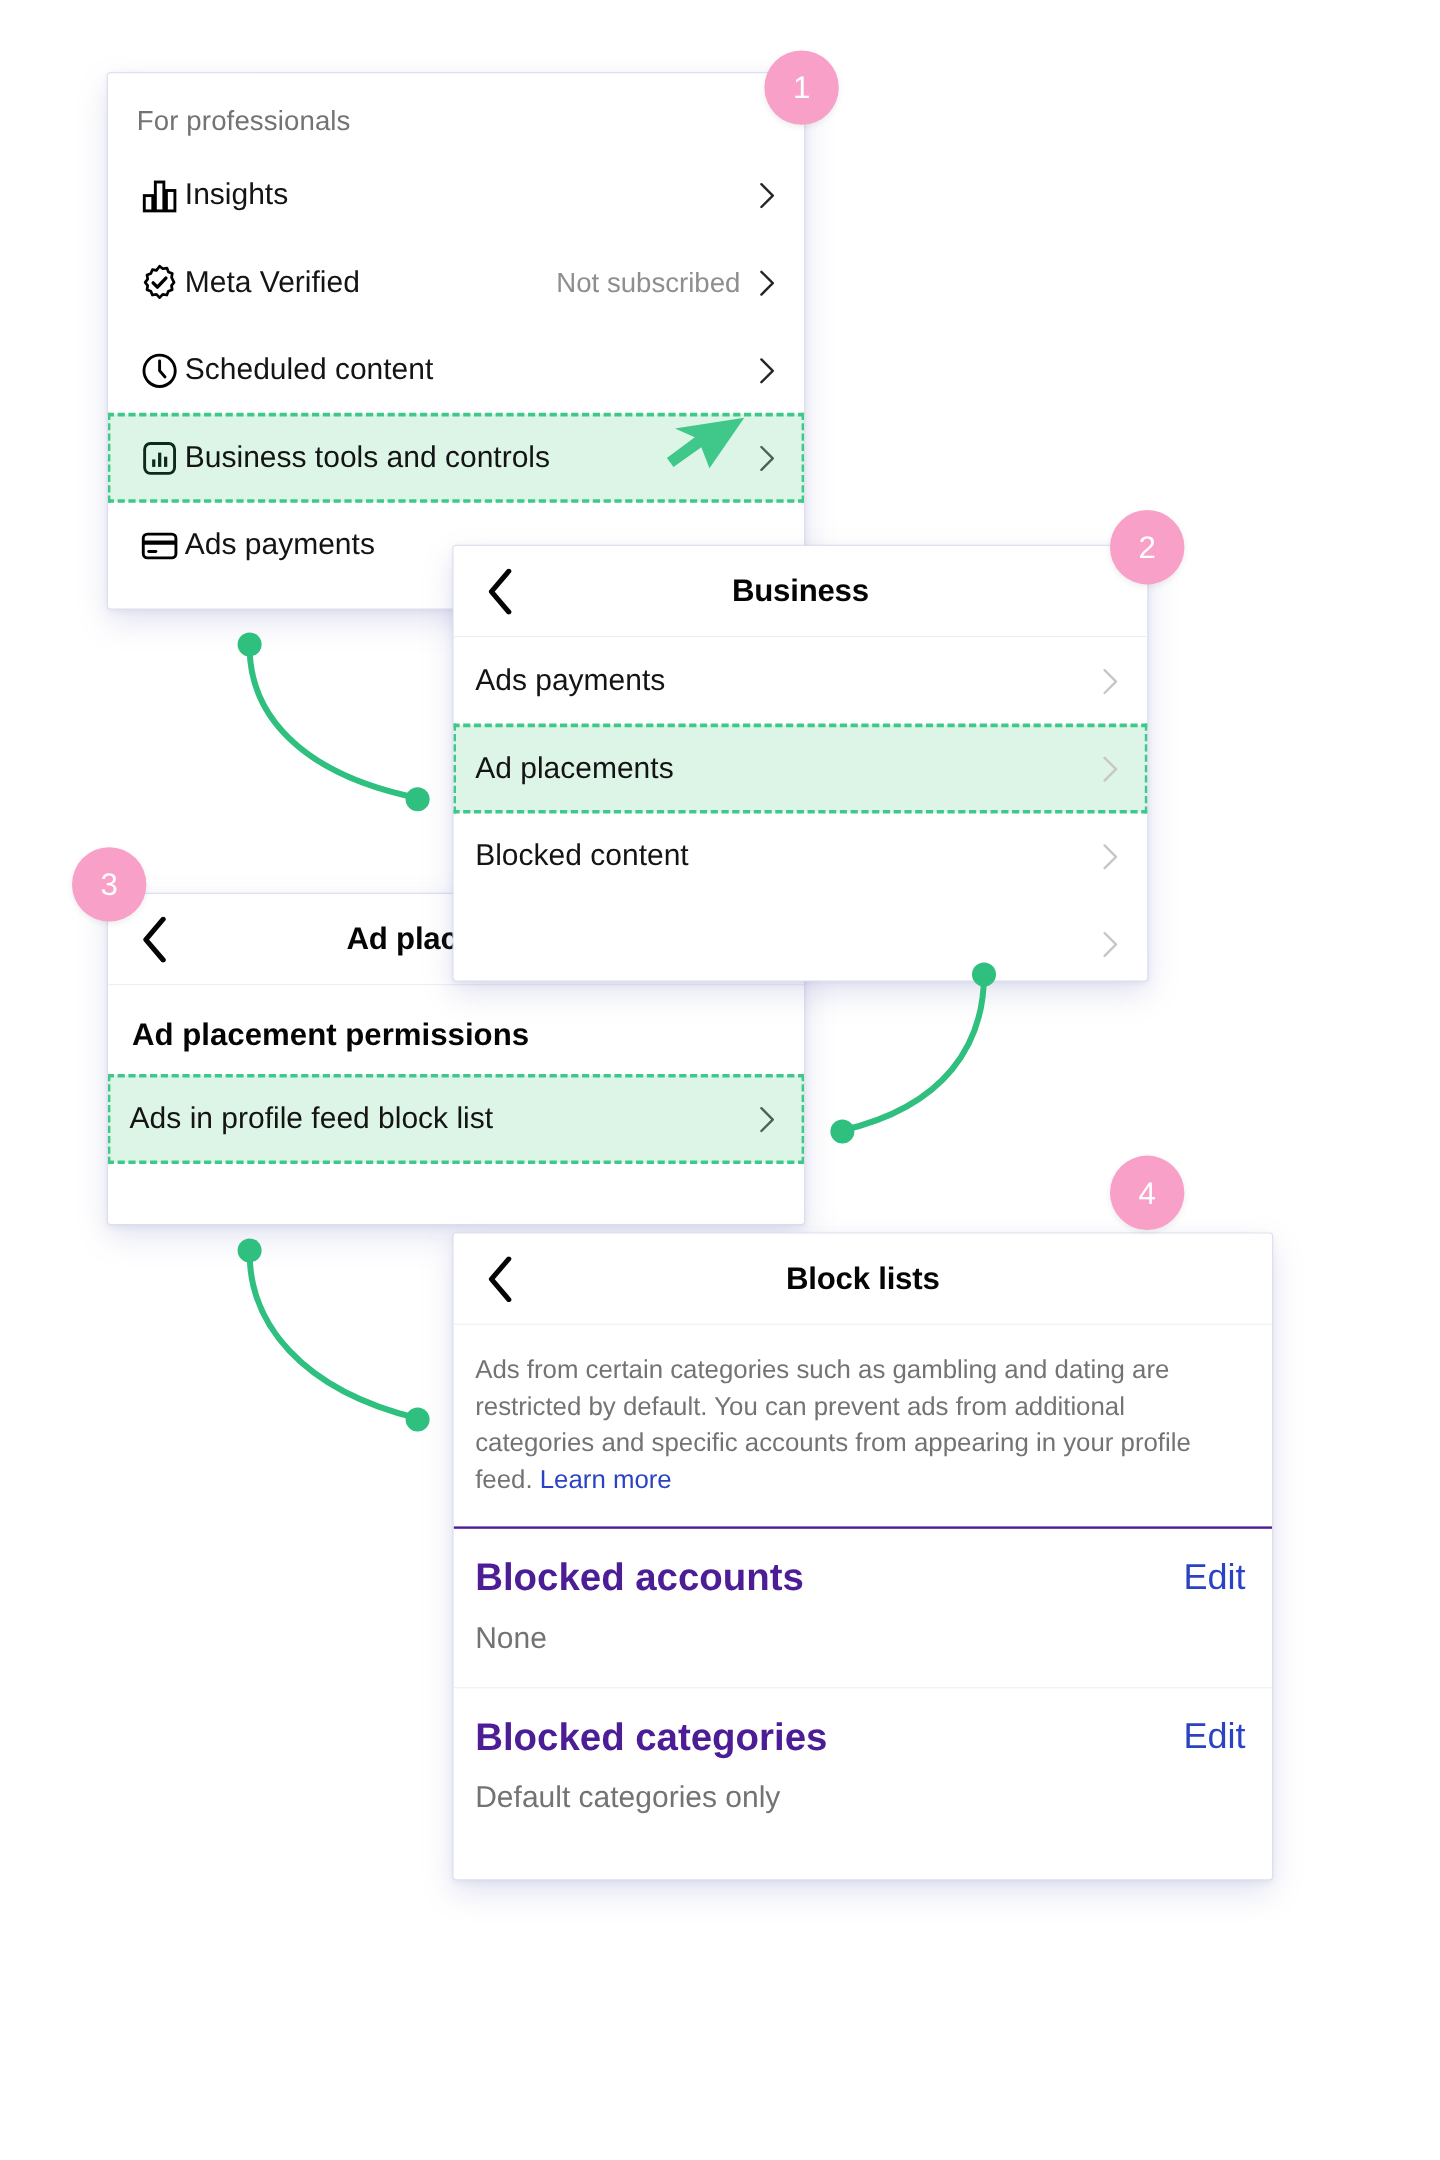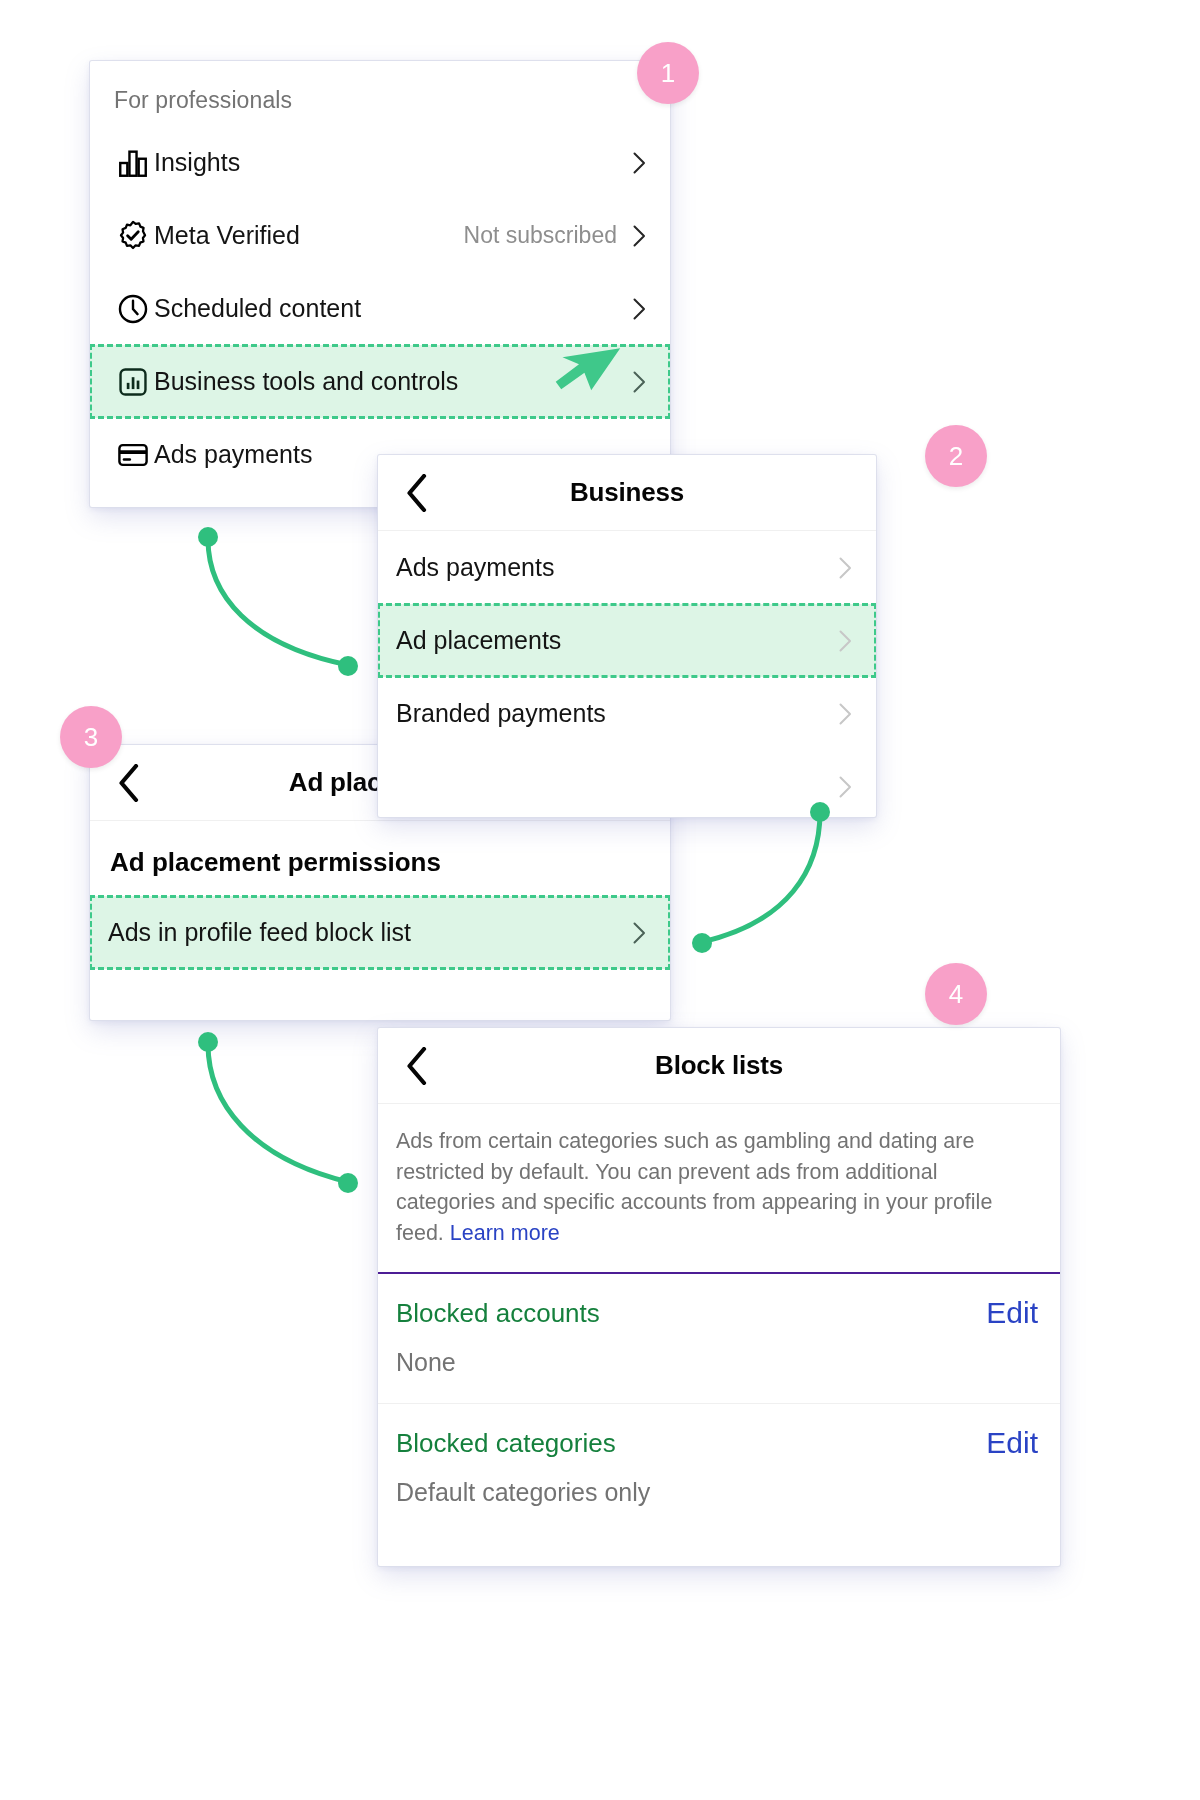--- a/index.html
+++ b/index.html
@@ -57,21 +57,21 @@
   .chev-r svg { display: block; }
 
   
   .hl {
     background: #ddf5e6;
     outline: 3px dashed #3ec98a;
     outline-offset: -2px;
   }
 
   
-  #card2 { left: 378px; top: 455px; width: 498px; height: 362px; z-index: 6; }
+  #card2 { left: 378px; top: 455px; width: 578px; height: 362px; z-index: 6; }
   .nav-bar {
     position: relative;
     height: 76px;
     display: flex; align-items: center;
     border-bottom: 1px solid #f0f0f0;
   }
   .nav-back {
     position: absolute; left: 16px; top: 50%;
     transform: translateY(-50%);
     width: 46px; height: 46px;
@@ -107,21 +107,21 @@
     font-size: 21.5px;
     line-height: 1.42;
     color: #737373;
     border-bottom: 2px solid #4c1d95;
   }
   .desc a { color: #2a43c4; text-decoration: none; }
   .sec-head {
     display: flex; align-items: center;
     padding: 22px 22px 8px 18px;
   }
-  .sec-head .t { font-size: 26px; font-weight: normal; color: #15803d; }
+  .sec-head .t { font-size: 32px; font-weight: bold; color: #4c1d95; }
   .sec-head .spacer { flex: 1 1 auto; }
   .sec-head .edit { font-size: 30px; color: #2a43c4; }
   .sec-val {
     padding: 10px 22px 26px 18px;
     font-size: 25px; color: #737373;
     border-bottom: 1px solid #f0f0f0;
   }
   .sec-val.last { border-bottom: none; }
 
   
@@ -267,21 +267,21 @@
       <span class="lbl">Ad placements</span>
       <span class="spacer"></span>
       <span class="chev-r chev-light">
         <svg width="13" height="22" viewBox="0 0 13 22" fill="none">
             <path d="M1.5 1.5L11 11l-9.5 9.5" stroke="#a9cdb9" stroke-width="2" stroke-linecap="round" stroke-linejoin="round"></path>
           </svg>
       </span>
     </div>
 
     <div class="plain-row">
-      <span class="lbl">Branded payments</span>
+      <span class="lbl">Blocked content</span>
       <span class="spacer"></span>
       <span class="chev-r chev-light">
         <svg width="13" height="22" viewBox="0 0 13 22" fill="none">
             <path d="M1.5 1.5L11 11l-9.5 9.5" stroke="#c7c7c7" stroke-width="2" stroke-linecap="round" stroke-linejoin="round"></path>
           </svg>
       </span>
     </div>
 
     <div class="plain-row">
       <span class="lbl"></span>

